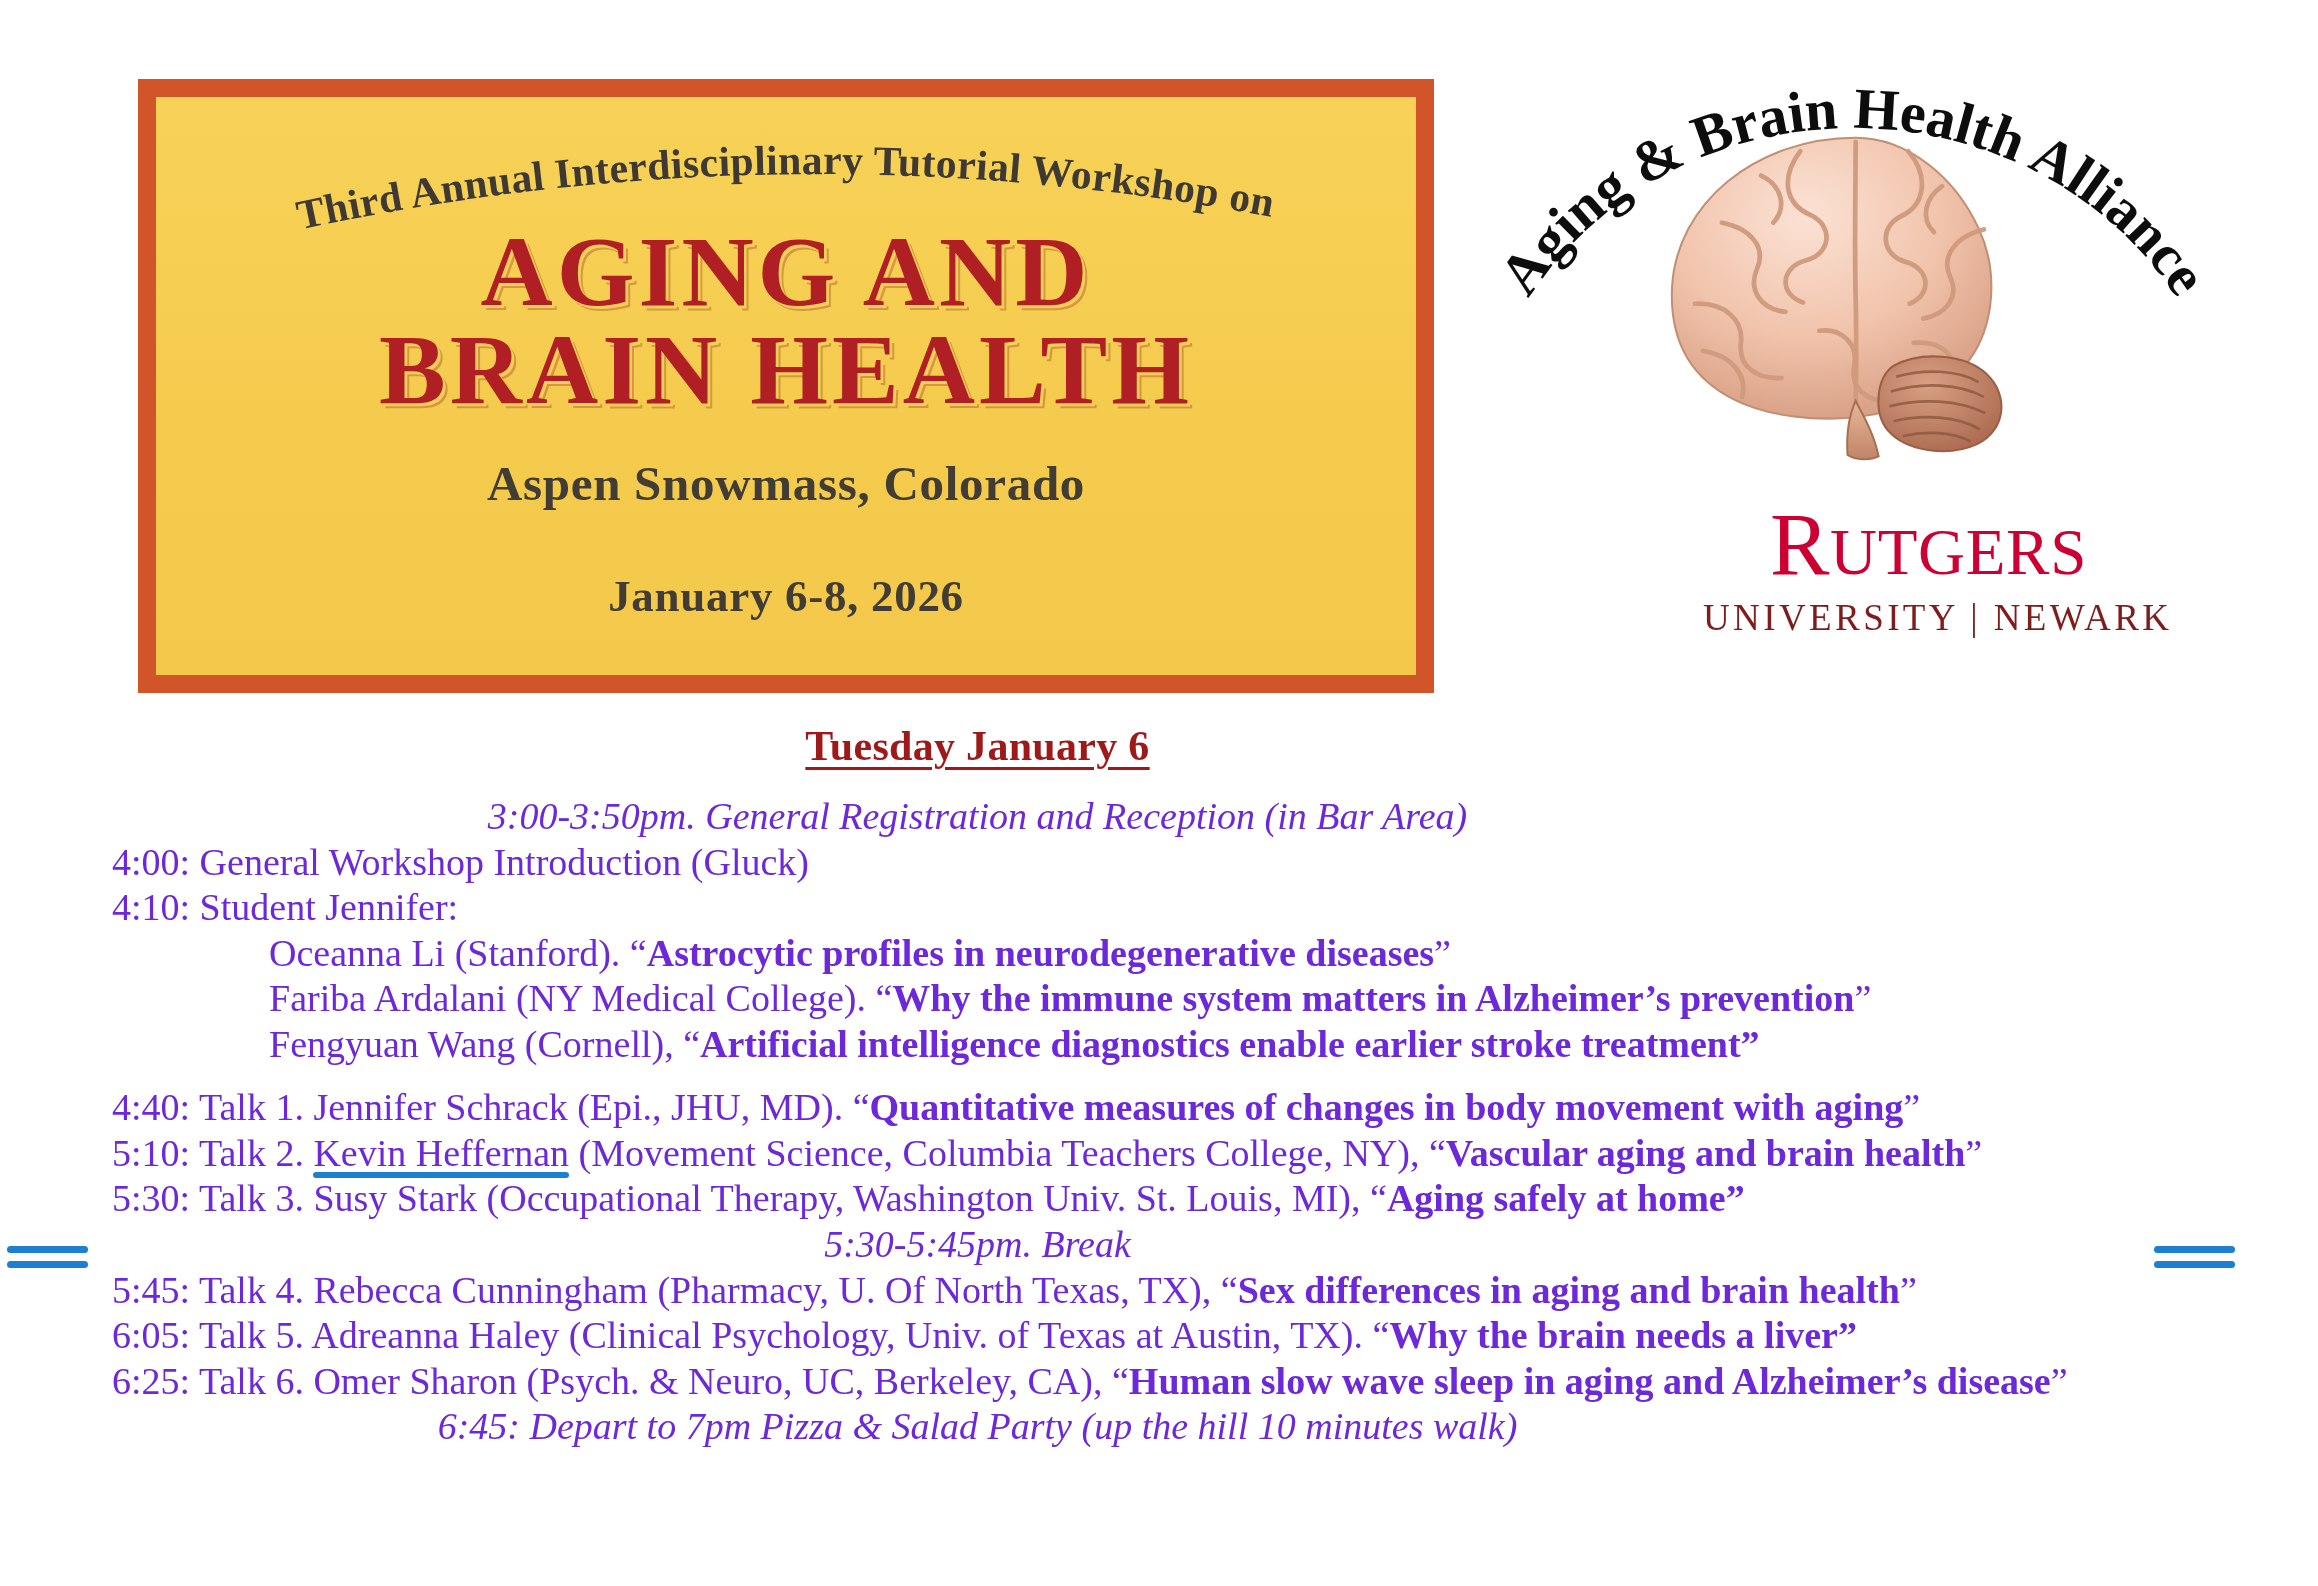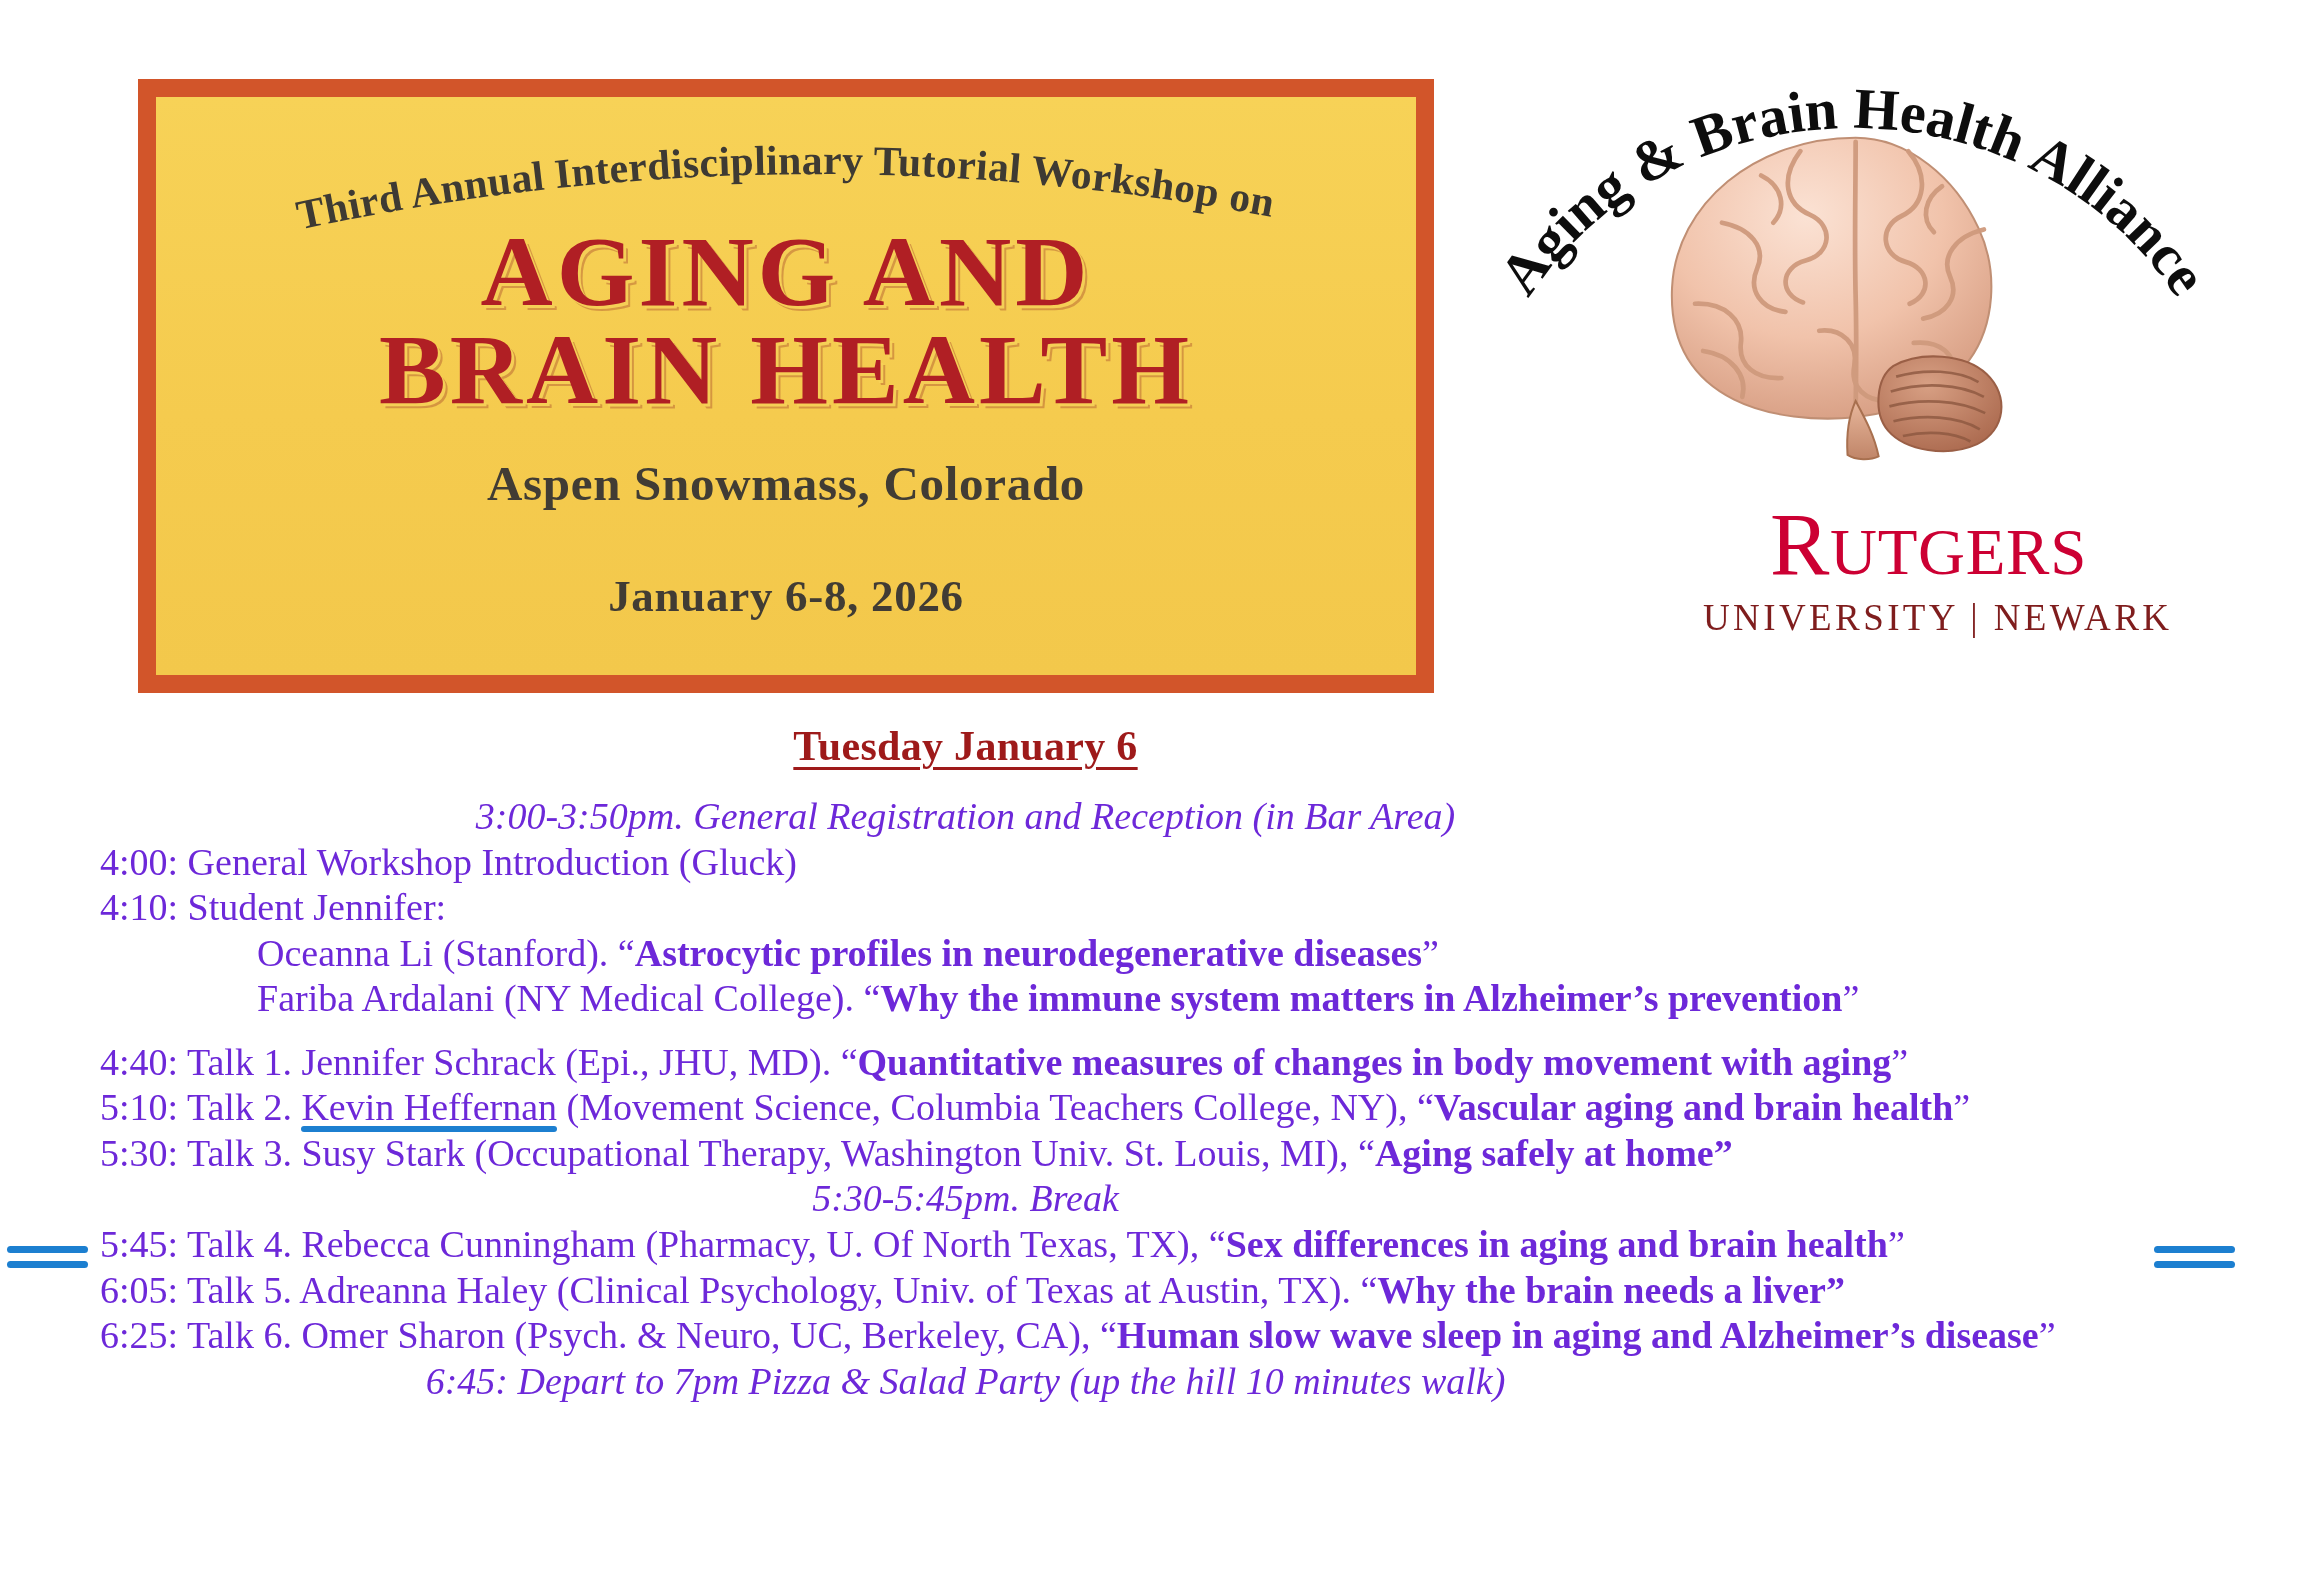--- a/index.html
+++ b/index.html
@@ -137,21 +137,21 @@
     font-family: Liberation Serif, serif;
     font-size: 37px;
     color: #7f1d1d;
     letter-spacing: 3.4px;
     white-space: nowrap;
   }
 
   
   #schedule {
     position: absolute;
-    left: 0;
+    left: 12px;
     top: 722px;
     width: 1931px;
   }
   #day-heading {
     text-align: center;
     font-size: 42px;
     font-weight: bold;
     color: #9e1a1a;
     text-decoration: underline;
     text-underline-offset: 6.8px;
@@ -306,20 +306,21 @@
   <div class="line center it">3:00-3:50pm. General Registration and Reception (in Bar Area)</div>
 
   <div class="line left">4:00: General Workshop Introduction (Gluck)</div>
 
   <div class="line left">4:10:  Student Jennifer:</div>
 
   <div class="line indent"><span>Oceanna Li (Stanford). </span><span>“</span><span class="bd">Astrocytic profiles in neurodegenerative diseases</span><span>”</span></div>
 
   <div class="line indent"><span>Fariba Ardalani (NY Medical College). </span><span>“</span><span class="bd">Why the immune system matters in Alzheimer’s prevention</span><span>”</span></div>
 
+  <div class="line indent"><span>Fengyuan Wang (Cornell), </span><span>“</span><span class="bd">Artificial intelligence diagnostics enable earlier stroke treatment”</span><span></span></div>
 
 
   <div class="gap"></div>
 
   <div class="line left"><span>4:40: Talk 1. Jennifer Schrack (Epi., JHU, MD). </span><span>“</span><span class="bd">Quantitative measures of changes in body movement with aging</span><span>”</span></div>
 
   <div class="line left"><span>5:10: Talk 2. </span><span class="hl-underline">Kevin Heffernan</span><span> (Movement Science, Columbia Teachers College, NY), </span><span>“</span><span class="bd">Vascular aging and brain health</span><span>”</span></div>
 
   <div class="line left"><span>5:30: Talk 3. Susy Stark (Occupational Therapy, Washington Univ. St. Louis, MI), </span><span>“</span><span class="bd">Aging safely at home”</span><span></span></div>
 

